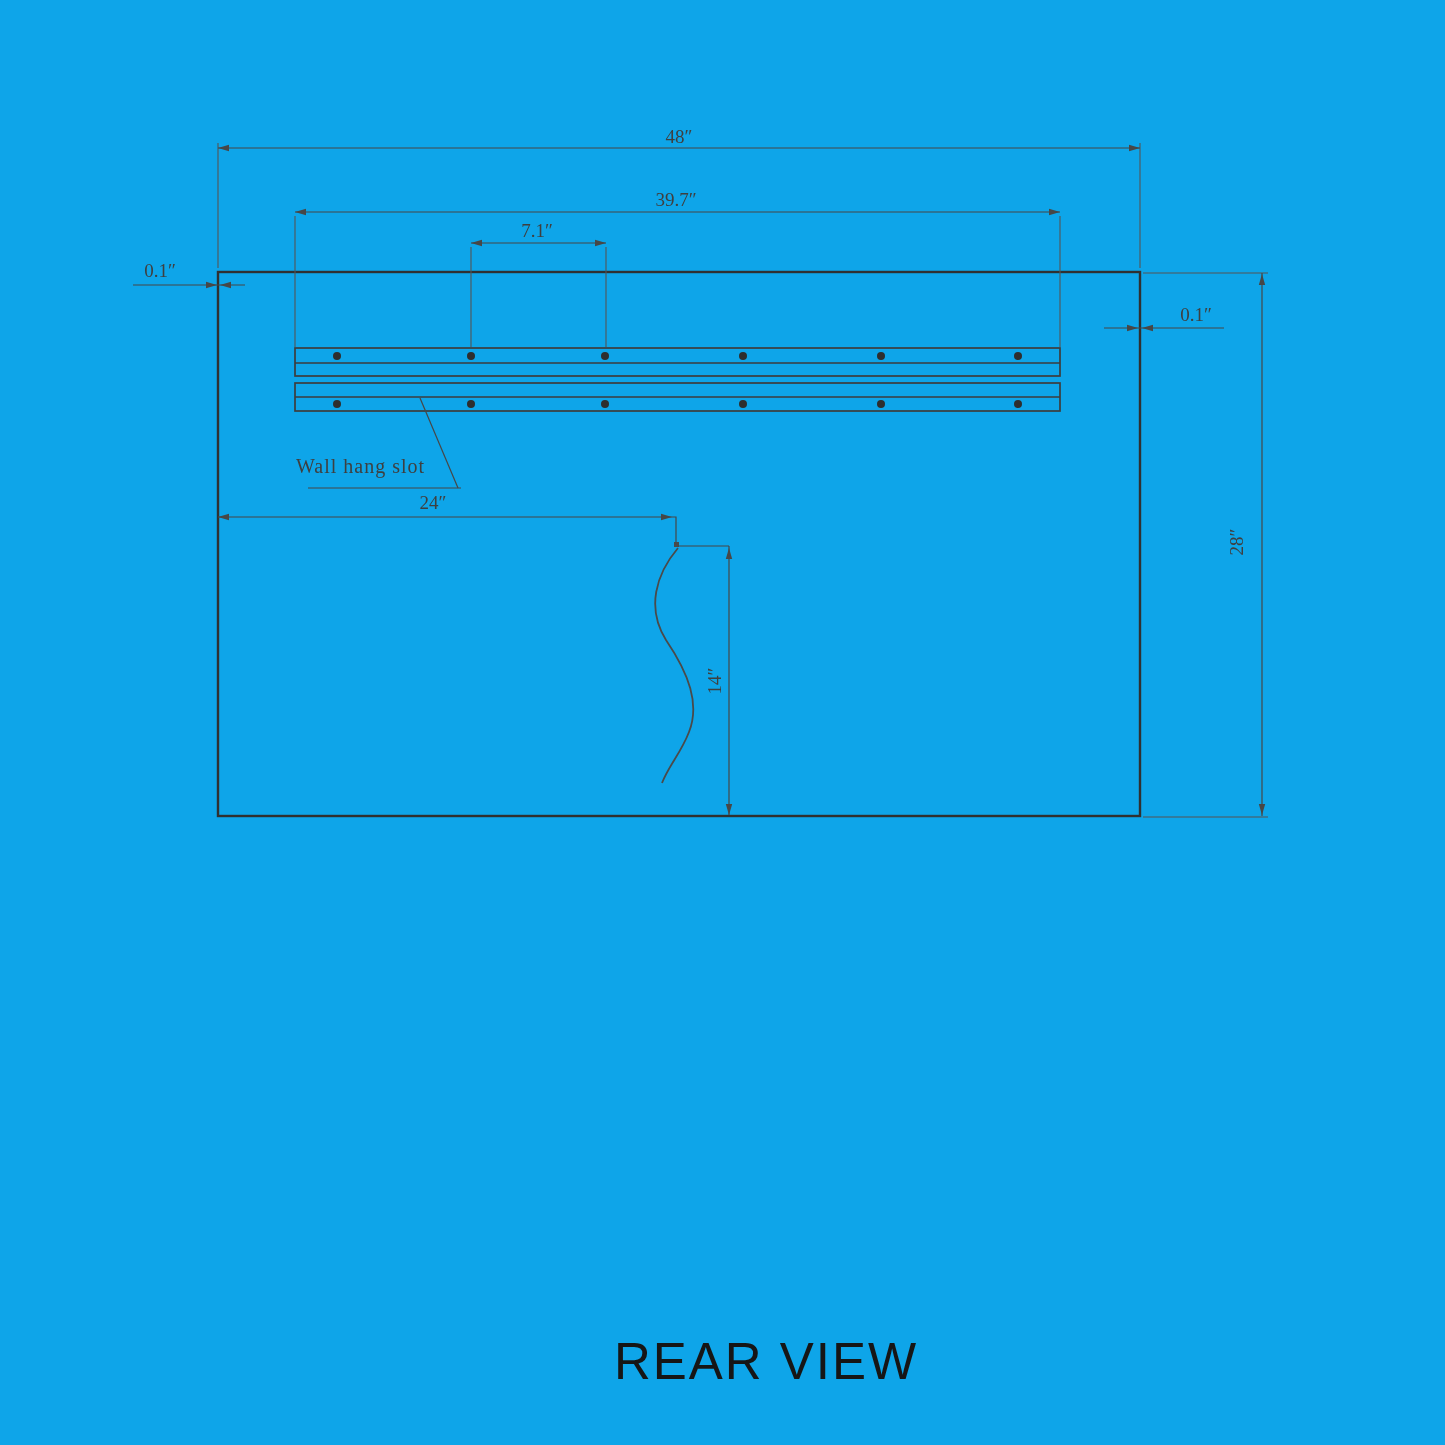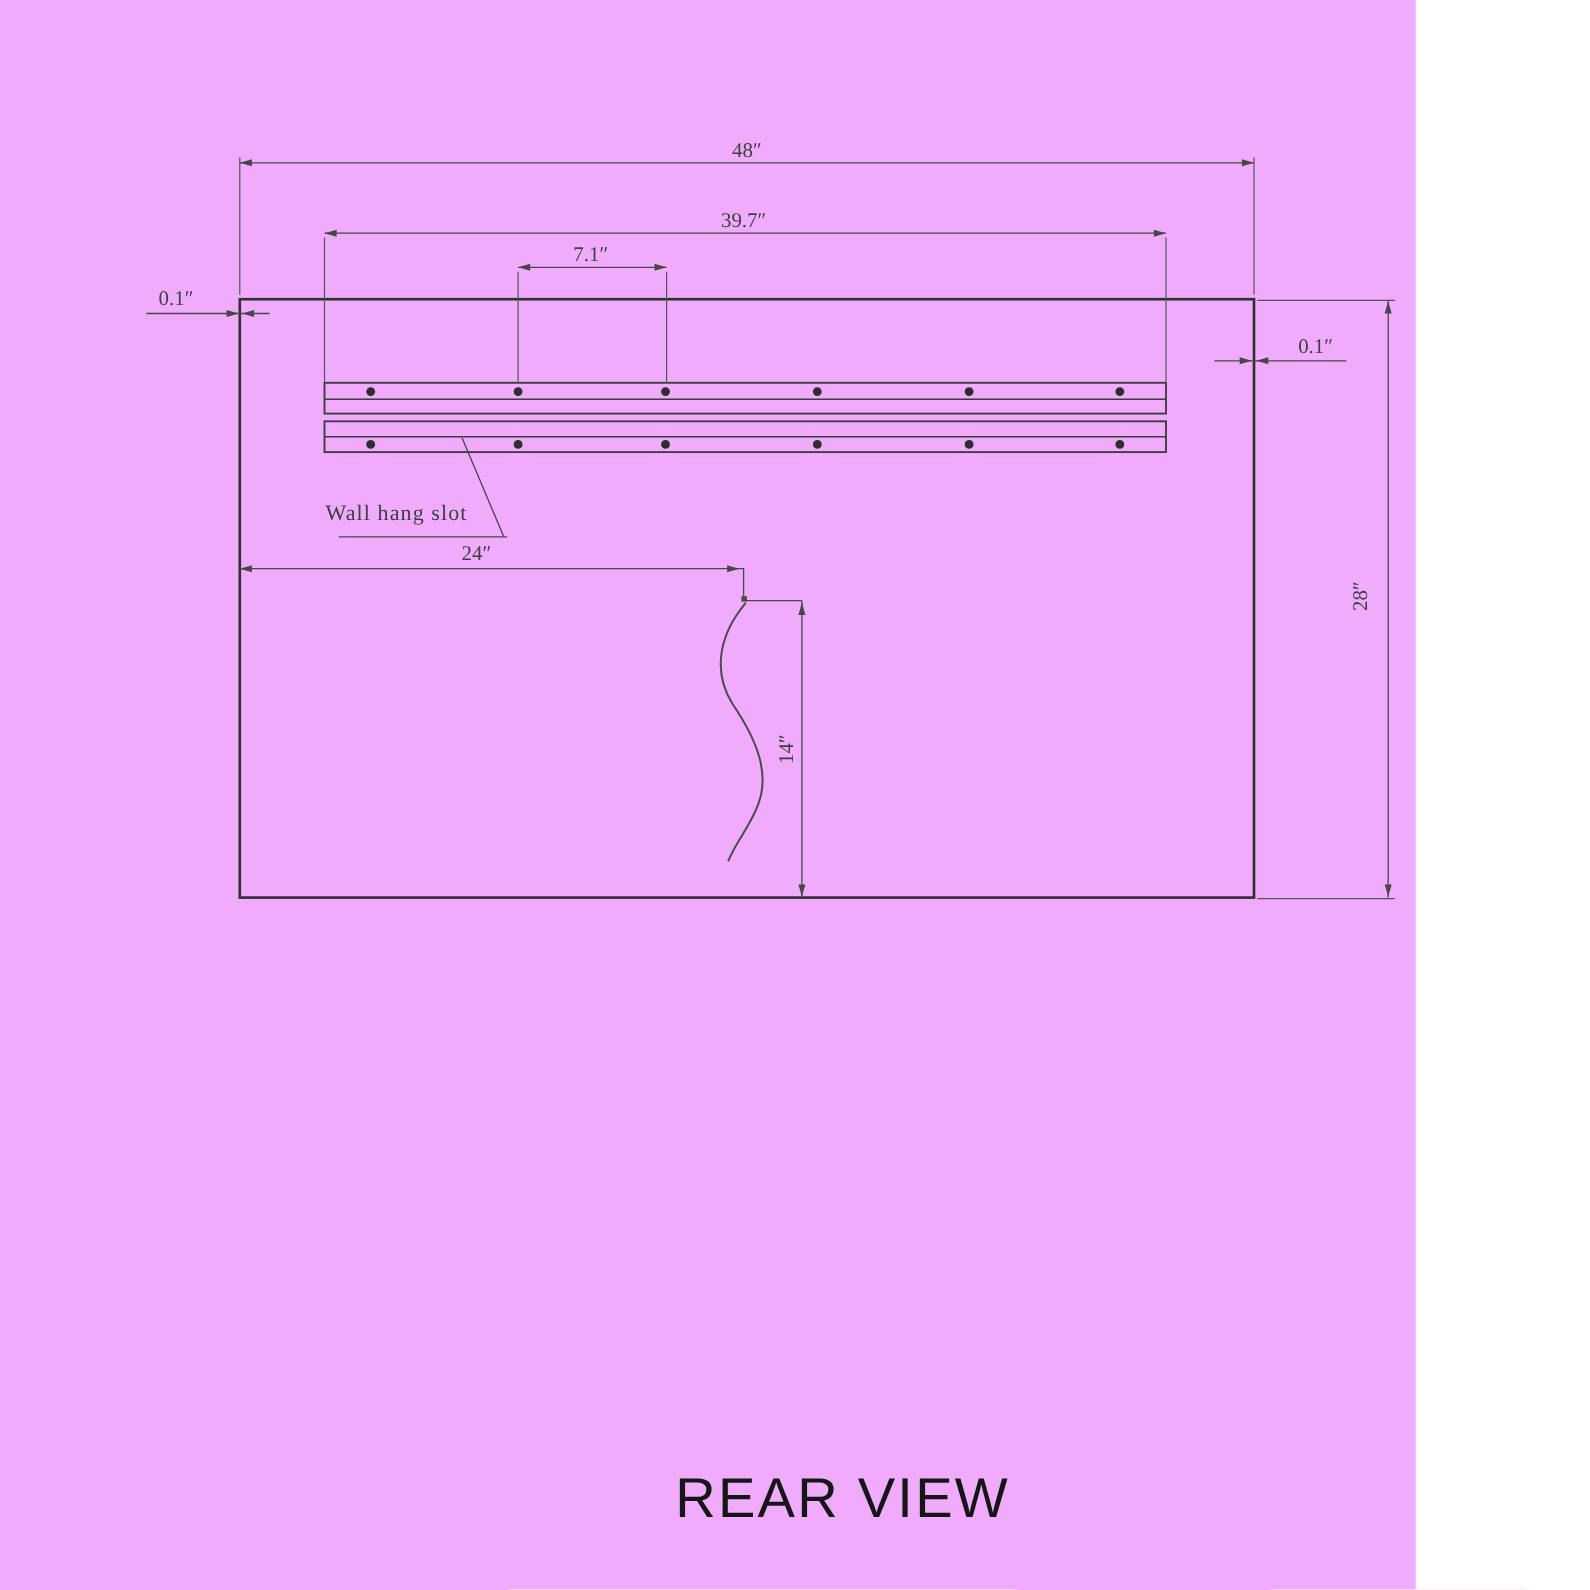--- a/index.html
+++ b/index.html
@@ -1,19 +1,19 @@
 <!DOCTYPE html>
 <html><head>
 <meta charset="utf-8">
 <style>
   html,body{margin:0;padding:0;background:#ffffff;}
   .canvas{
     position:relative;
-    width:1287px;height:1445px;
-    background:#f0abfc;
+    width:1445px;height:1445px;
+    background:#0ea5e9;
     overflow:hidden;
     font-family:"Liberation Sans",sans-serif;
   }
   svg{display:block;}
   .ln   {stroke:#474747;stroke-width:1.2;fill:none;}
   .ext  {stroke:#555555;stroke-width:1.1;fill:none;}
   .outline{stroke:#303030;stroke-width:2.4;fill:none;}
   .rail {stroke:#3d3d3d;stroke-width:1.7;fill:none;}
   .slotline{stroke:#3d3d3d;stroke-width:1.4;fill:none;}
   .cord {stroke:#4a4a4a;stroke-width:1.8;fill:none;}

